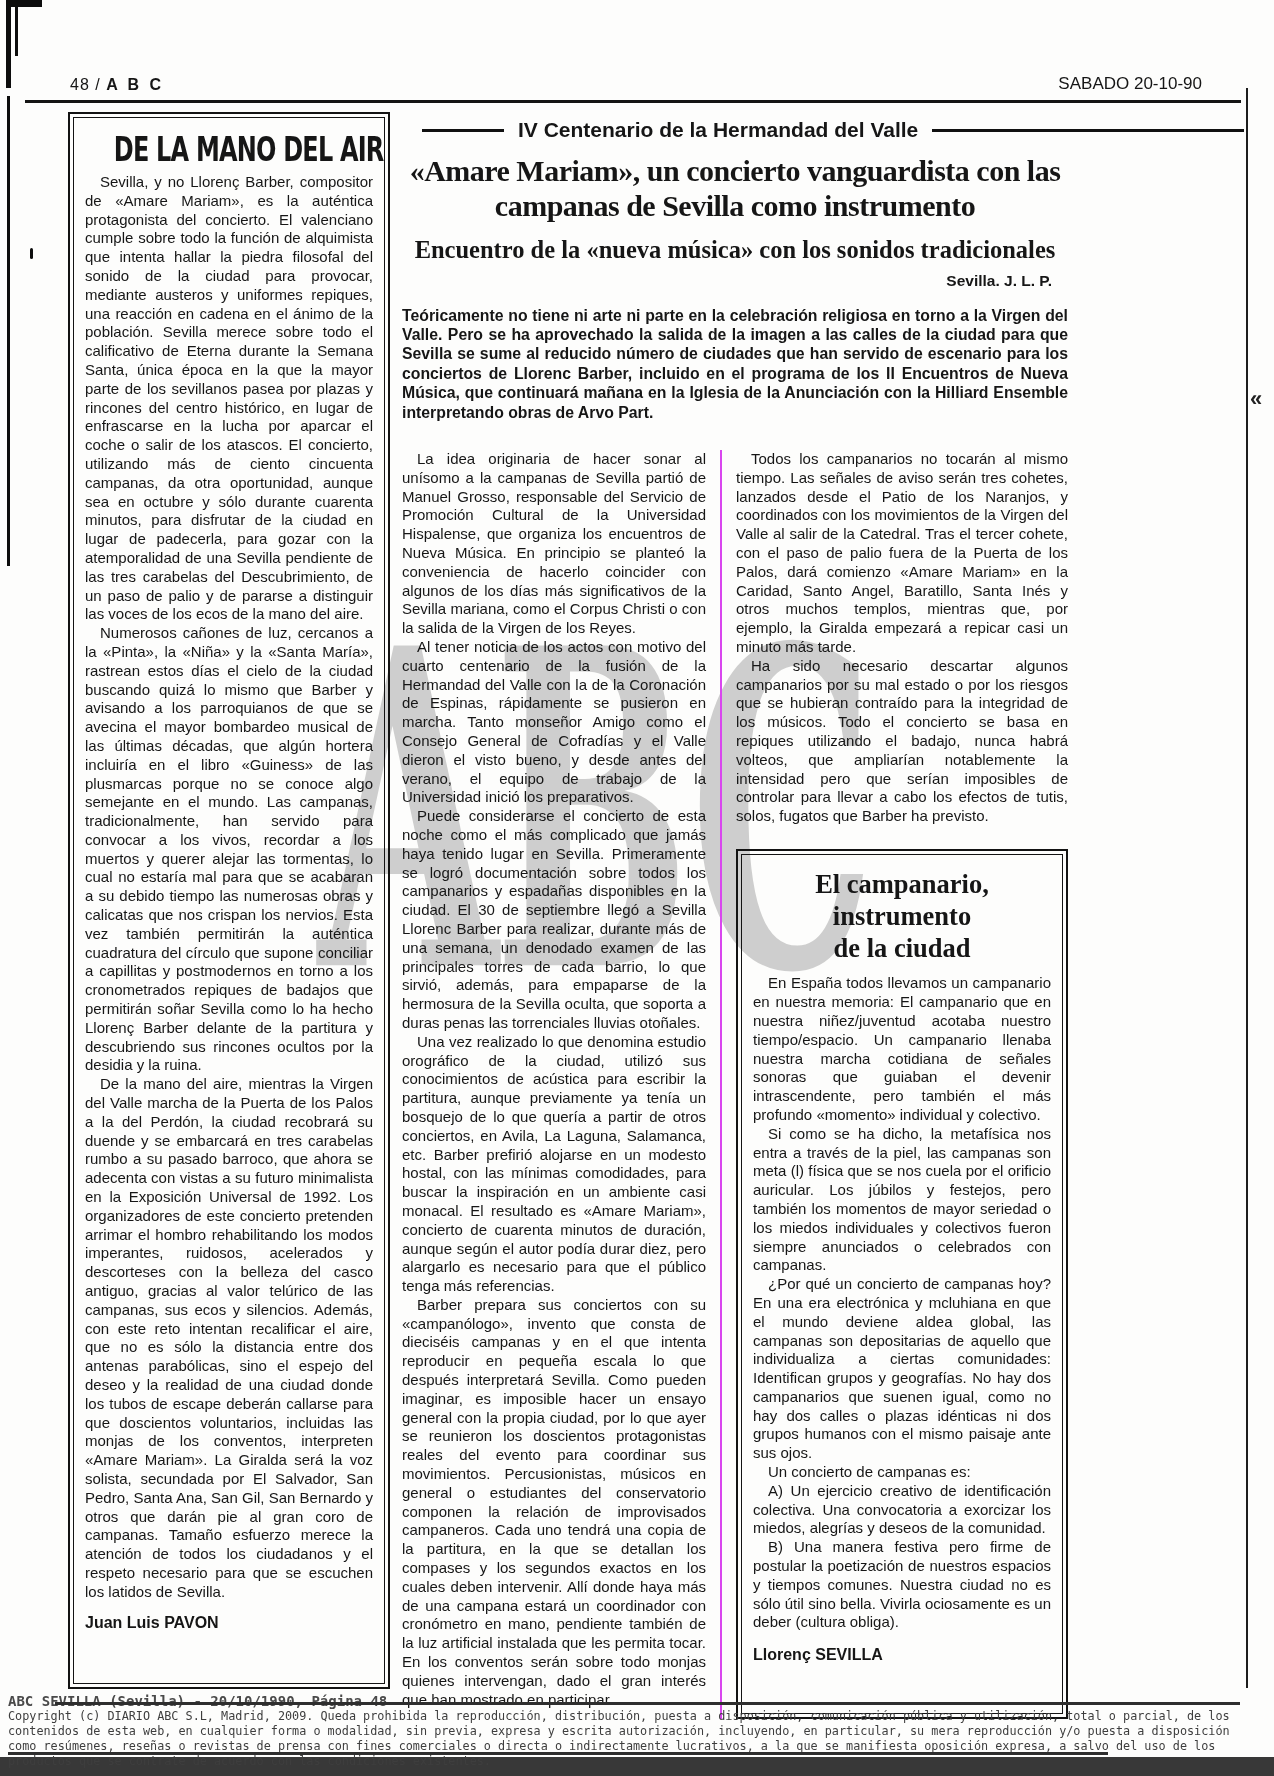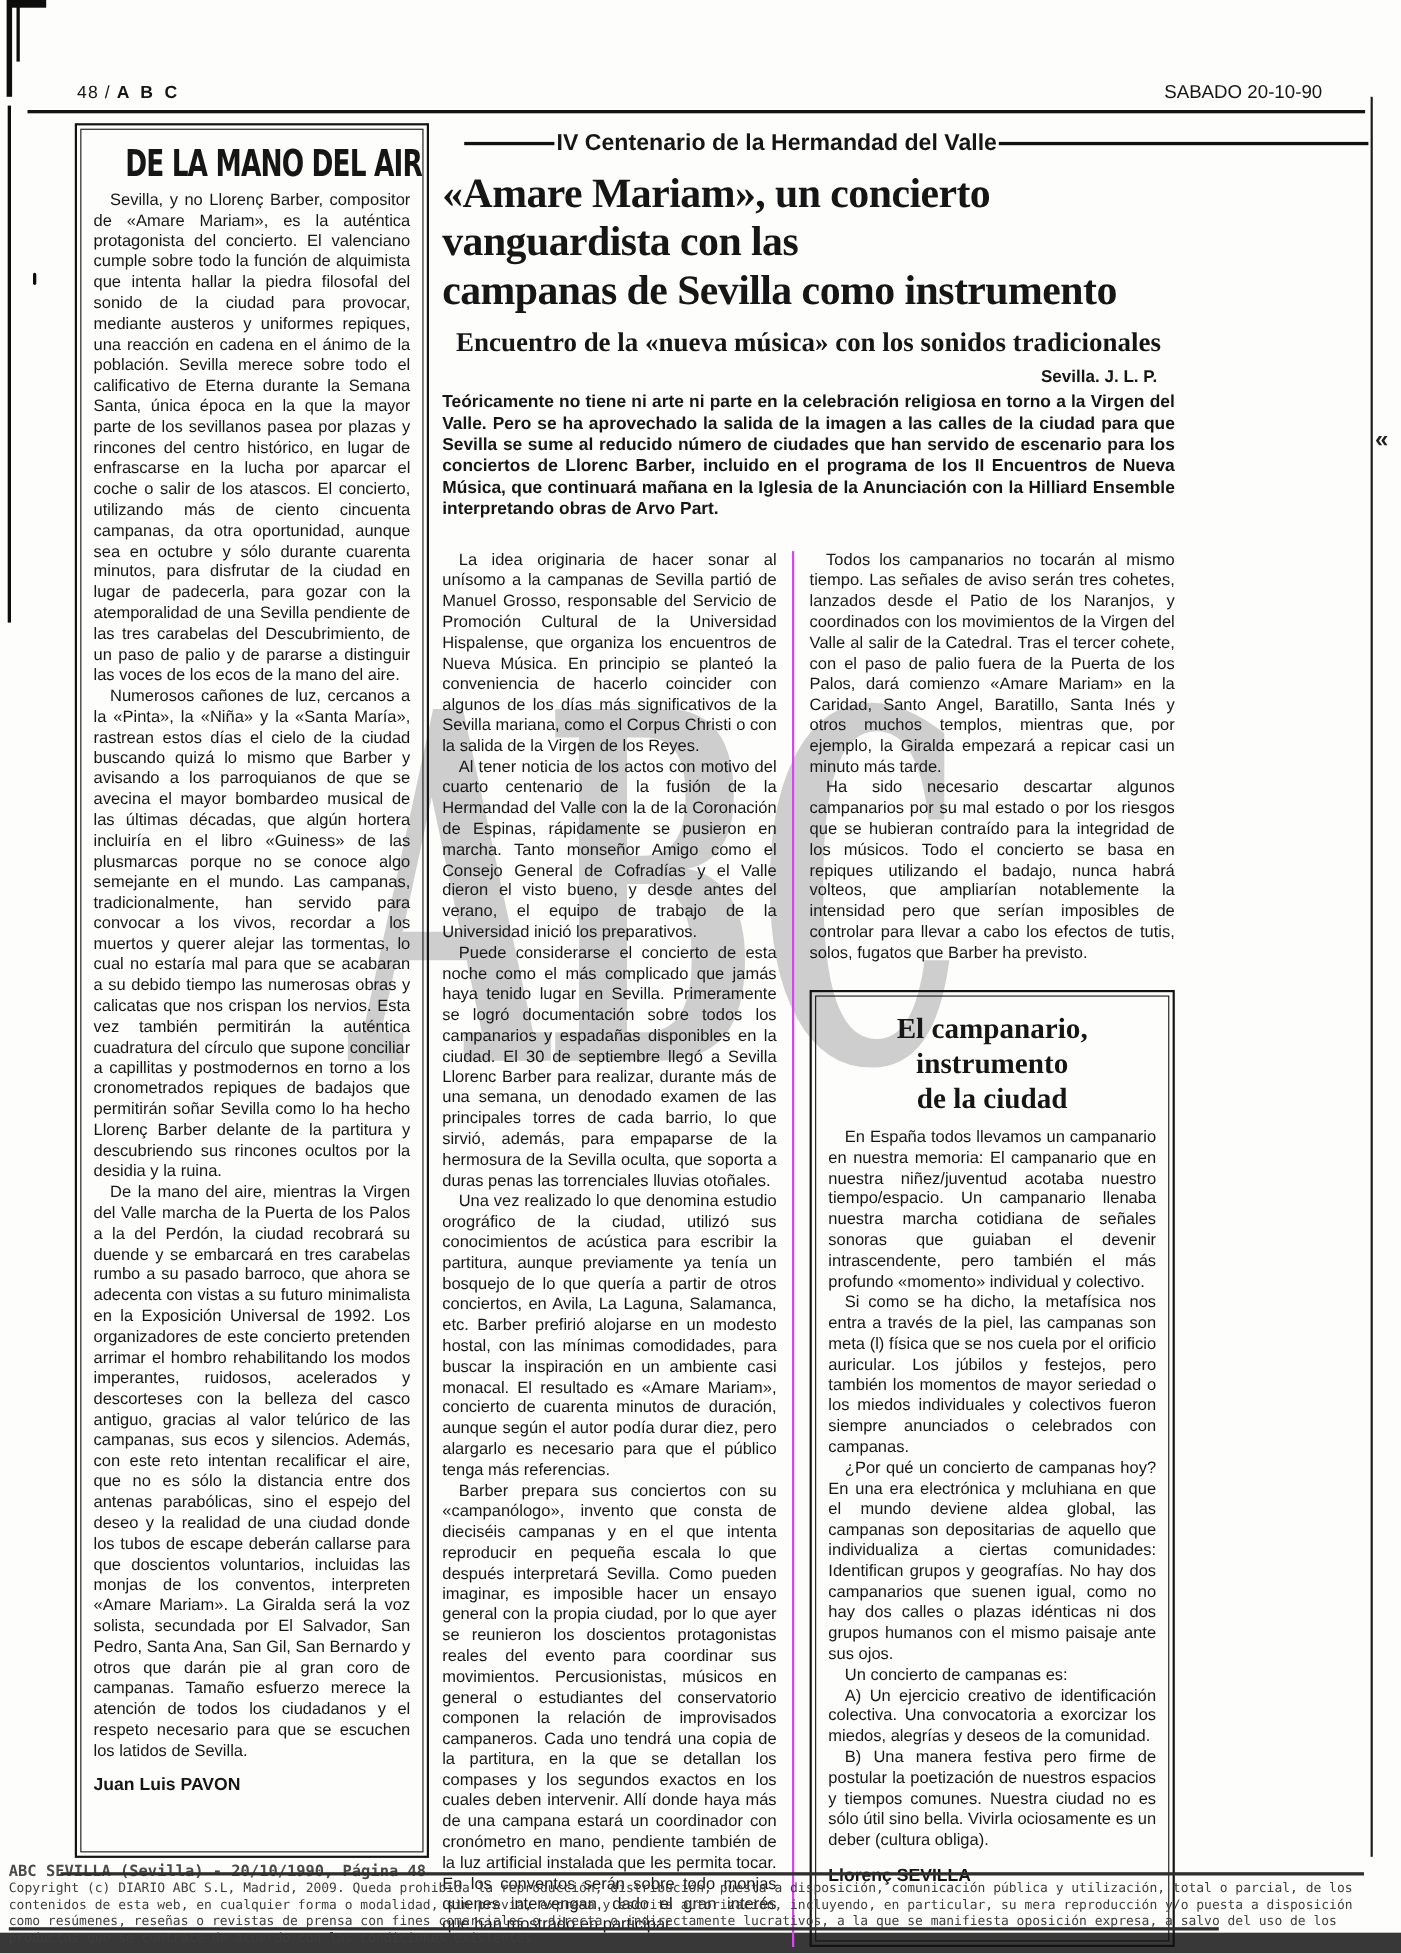--- a/index.html
+++ b/index.html
@@ -51,35 +51,35 @@
     text-align:center; white-space:nowrap; margin:2px 0 8px;
     transform:scaleX(0.80) scaleY(1.12); transform-origin:center top; letter-spacing:-1px;
   }
   .left-box p, .col p, .right-box p {
     font-size:15px; line-height:18.8px; text-align:justify; text-indent:15px; margin:0;
   }
   .sig { text-align:left; font-weight:bold; font-size:16px; margin-top:12px; padding-right:6px; }
 
   
   .main { flex:1; padding-top:2px; }
-  .kicker-row { display:flex; align-items:center; gap:2px; margin:4px -176px 8px 20px; }
+  .kicker-row { display:flex; align-items:center; gap:14px; margin:4px -176px 8px 20px; }
   .kicker-dash { height:3px; background:#111; }
   .kicker-dash.short { width:82px; flex:none; }
   .kicker-dash.long { flex:1; }
   .kicker { font-weight:bold; font-size:21px; white-space:nowrap; }
   .headline {
-    font-family:"Liberation Serif", serif; font-weight:bold; font-size:38px;
-    line-height:1.16; white-space:pre-line; letter-spacing:-0.5px;
+    font-family:"Liberation Serif", serif; font-weight:bold; font-size:30px;
+    line-height:1.16; text-align:center; white-space:pre-line; letter-spacing:-0.5px;
     margin:12px 0 12px;
   }
   .subhead {
     font-family:"Liberation Serif", serif; font-weight:bold; font-size:24.5px;
     text-align:center; margin:0 0 8px;
   }
-  .byline { text-align:right; font-weight:bold; font-size:15.5px; padding-right:16px; margin-bottom:4px; }
+  .byline { text-align:right; font-weight:bold; font-size:15.5px; padding-right:16px; margin-bottom:16px; }
   .lead { font-weight:bold; font-size:15.8px; line-height:19.4px; text-align:justify; margin:0 0 28px; }
 
   .cols { display:flex; }
   .col-left { width:318px; flex:none; padding-right:14px; }
   .col-right { flex:1; border-left:2px solid #d946ef; padding-left:14px; }
 
   .right-box { margin-top:23px; }
   .right-box .boxed-inner { min-height:860px; }
   .right-box-title {
     font-family:"Liberation Serif", serif; font-weight:bold; font-size:26.5px;

